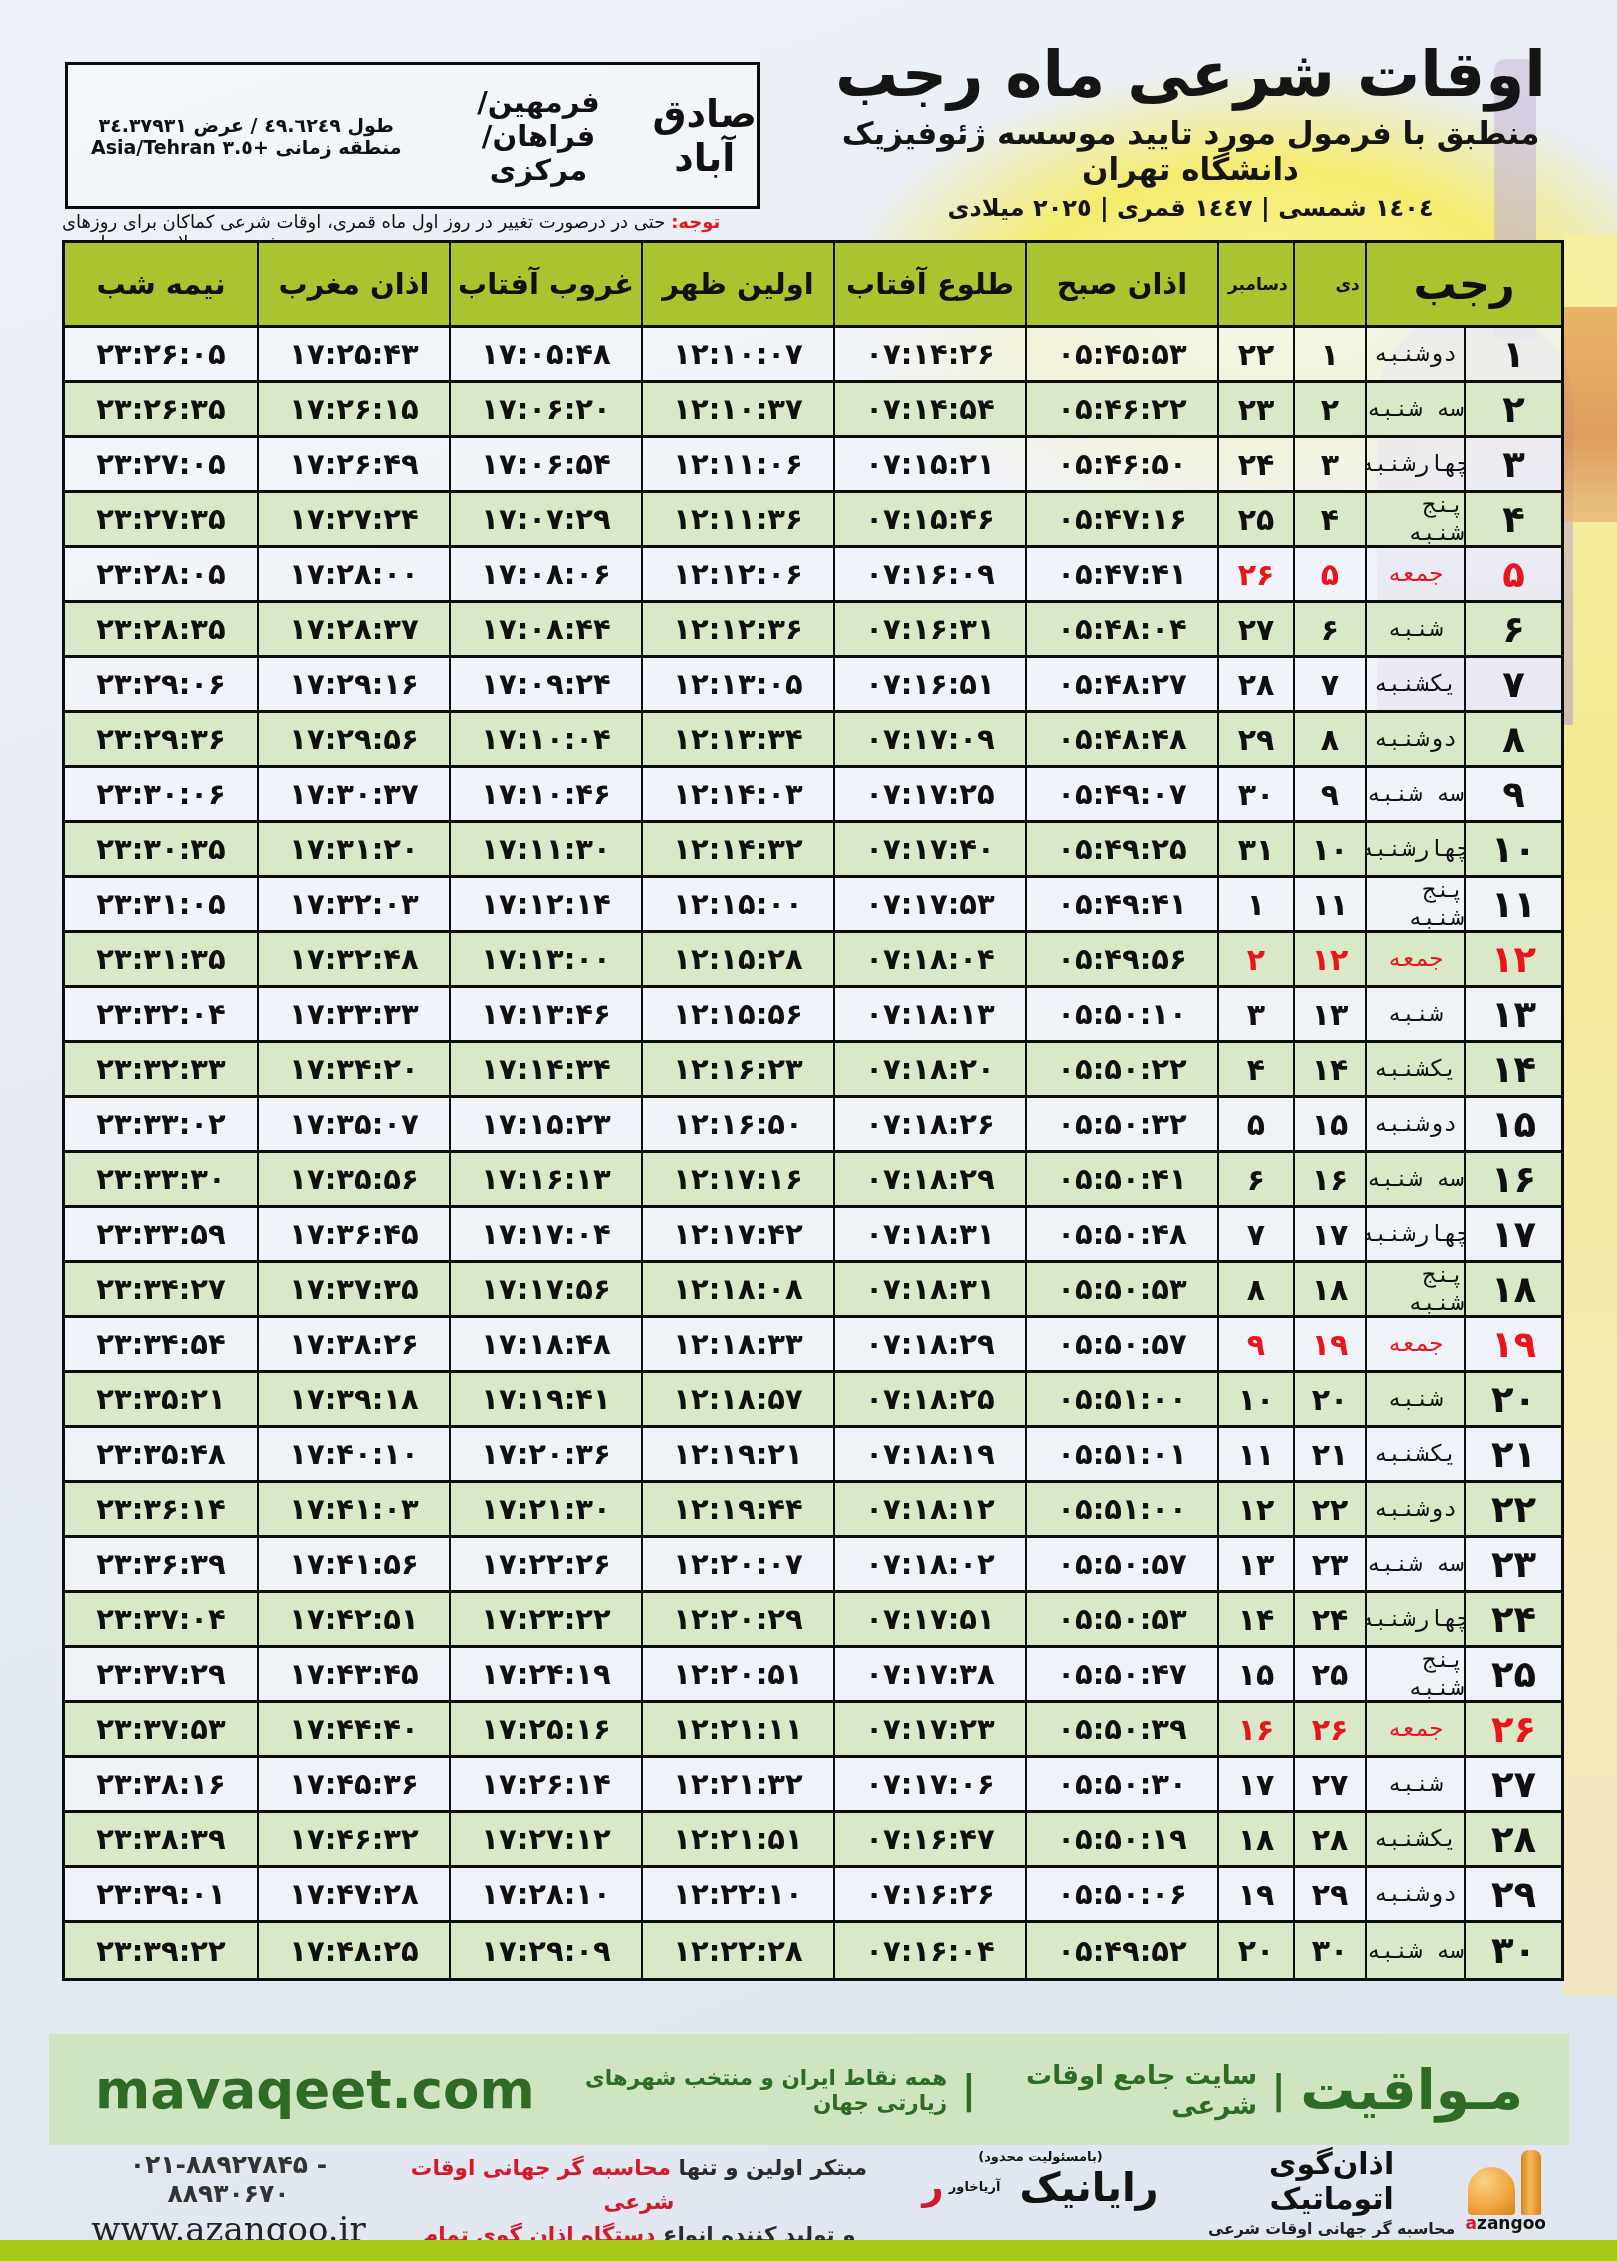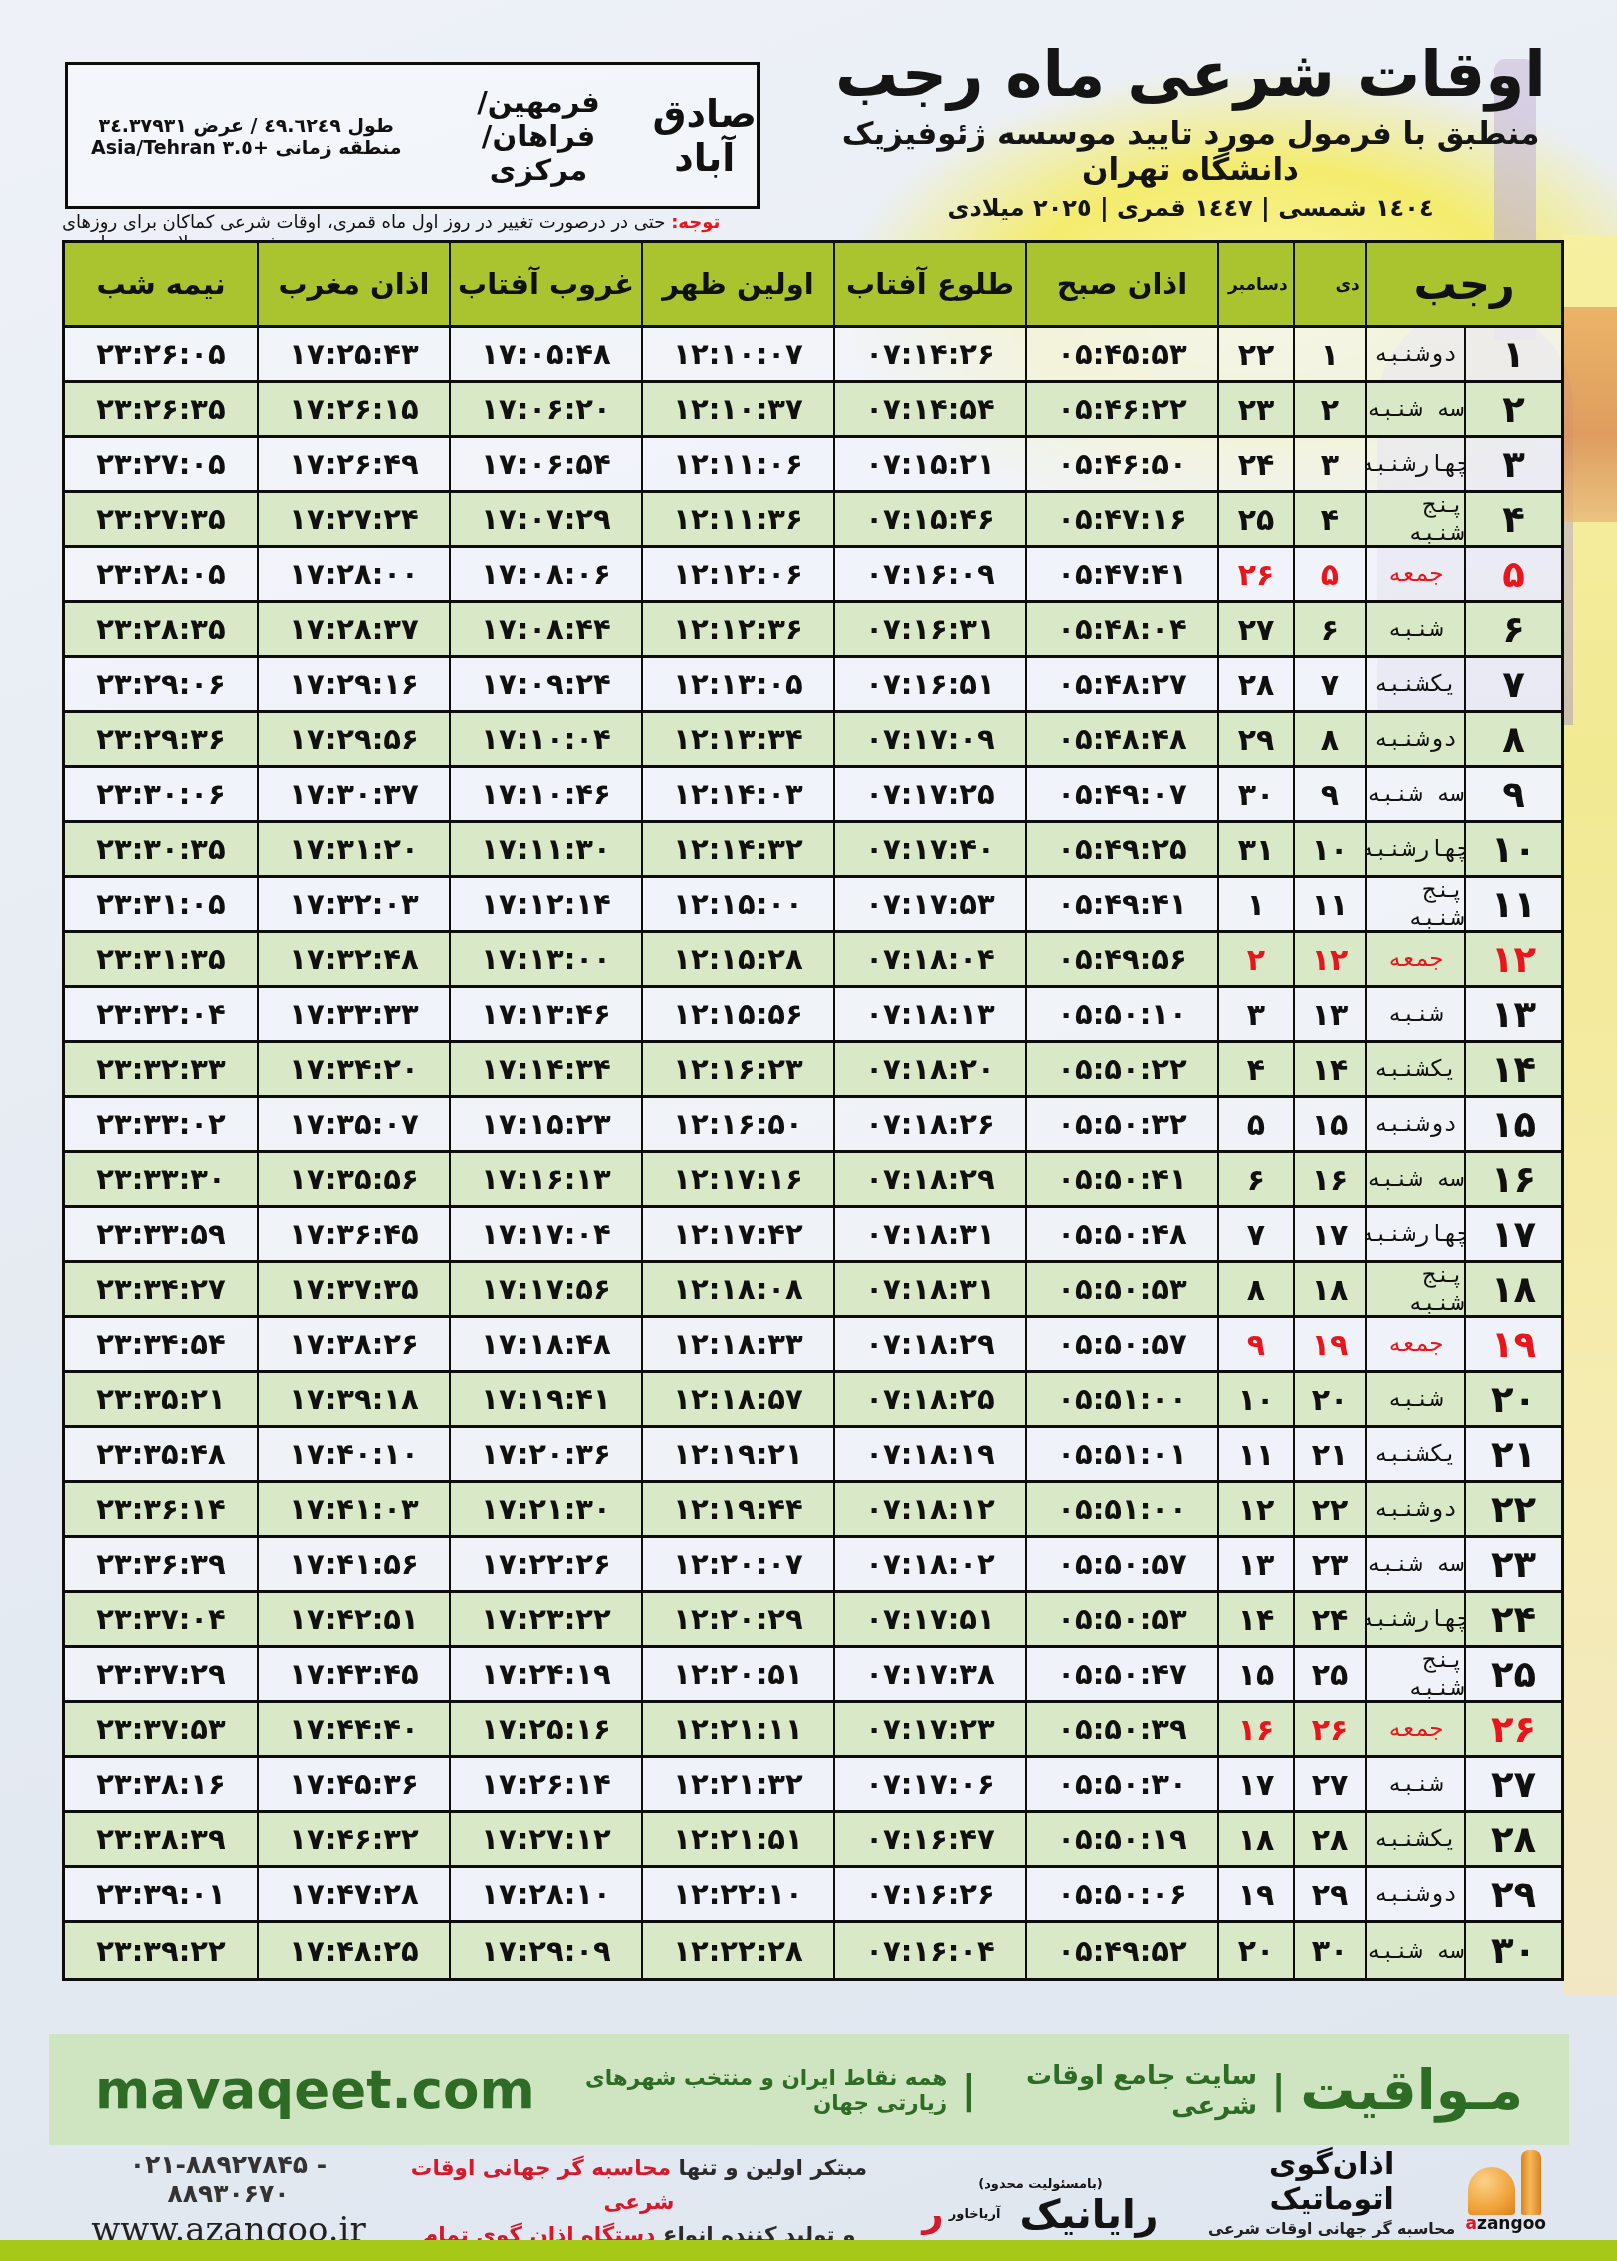--- a/index.html
+++ b/index.html
@@ -73,21 +73,21 @@
   .m-url{font-size:53px;font-weight:bold;direction:ltr;}
 
   
   .bottom{position:absolute;left:0;top:2146px;width:1618px;height:94px;background:transparent;}
   .contact{position:absolute;left:72px;top:3.9px;width:313px;text-align:center;color:#222;}
   .phones{font-size:25px;font-weight:bold;direction:ltr;color:#333;}
   .site-url{font-family:"DejaVu Serif","Liberation Serif",serif;font-size:34px;color:#222;margin-top:1.3px;}
   .redlines{position:absolute;left:391px;top:5.2px;width:496px;direction:rtl;text-align:center;font-size:21.5px;font-weight:bold;color:#2b2b2b;line-height:1.55;}
   .redlines .red{color:var(--bottom-red);}
   .rayanik{position:absolute;left:933px;top:2.6px;width:215px;direction:rtl;text-align:center;color:#141414;}
-  .rayanik-note{font-size:13px;font-weight:bold;margin-top:27px;}
+  .rayanik-note{font-size:13px;font-weight:bold;}
   .rayanik-row{display:flex;align-items:center;justify-content:center;gap:5.2px;direction:rtl;}
   .rayanik-name{font-size:40px;font-weight:bold;margin-left:14px;}
   .rayanik-accent{font-size:37px;font-weight:bold;color:var(--bottom-red);}
   .rayanik-subs{display:flex;flex-direction:row;font-size:13px;font-weight:bold;gap:0px;}
   .azangoo{position:absolute;left:1207px;top:0px;width:339px;display:flex;align-items:center;justify-content:flex-end;gap:11.7px;direction:rtl;}
   .az-icon{position:relative;width:78px;height:70px;flex:0 0 auto;}
   .az-dome{position:absolute;left:0;bottom:11.7px;width:47px;height:48px;border-radius:23.5px 23.5px 3.9px 3.9px;
         background:radial-gradient(circle at 35% 30%, #fbd188, #f1a33a 60%, #d97f1e);}
   .az-minaret{position:absolute;right:5.2px;bottom:11.7px;width:19.6px;height:65px;border-radius:7.8px 7.8px 2px 2px;
         background:linear-gradient(90deg,#d9821f,#f6b95a 45%,#d9821f);}

